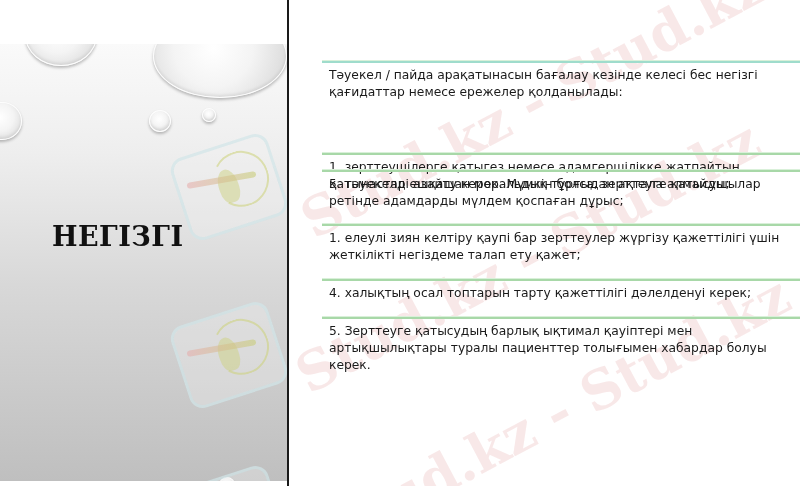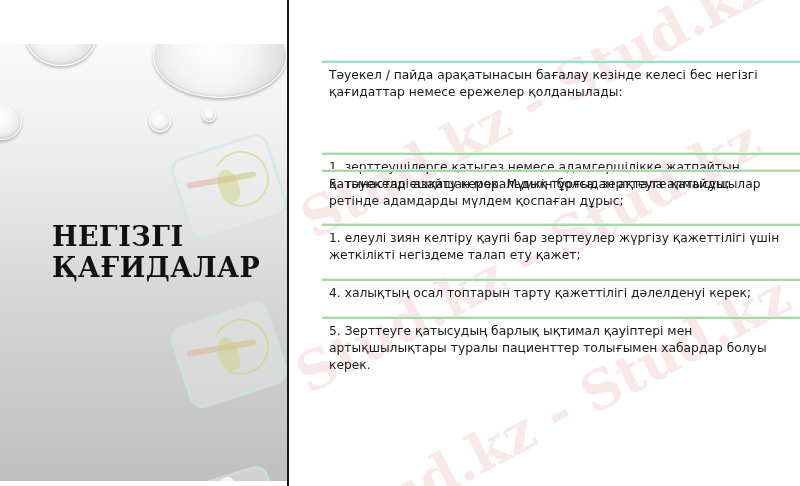--- a/index.html
+++ b/index.html
@@ -74,21 +74,20 @@
         <div class="bird"></div>
     </div>
     <div class="logo-mark" style="left:178px; top:432px;">
       <div class="ring"></div>
         <div class="body"></div>
         <div class="bird"></div>
     </div>
 
     <h1 class="title">
       <span>НЕГІЗГІ</span><br>
-      <span>ҚАҒИДАЛАР</span>
     </h1>
   </div>
 
   <div class="divider"></div>
 
   <div class="watermark" style="left:275px; top:70px;">Stud.kz - Stud.kz</div>
   <div class="watermark" style="left:270px; top:225px;">Stud.kz - Stud.kz</div>
   <div class="watermark" style="left:300px; top:380px;">Stud.kz - Stud.kz</div>
 
   <div class="content">

